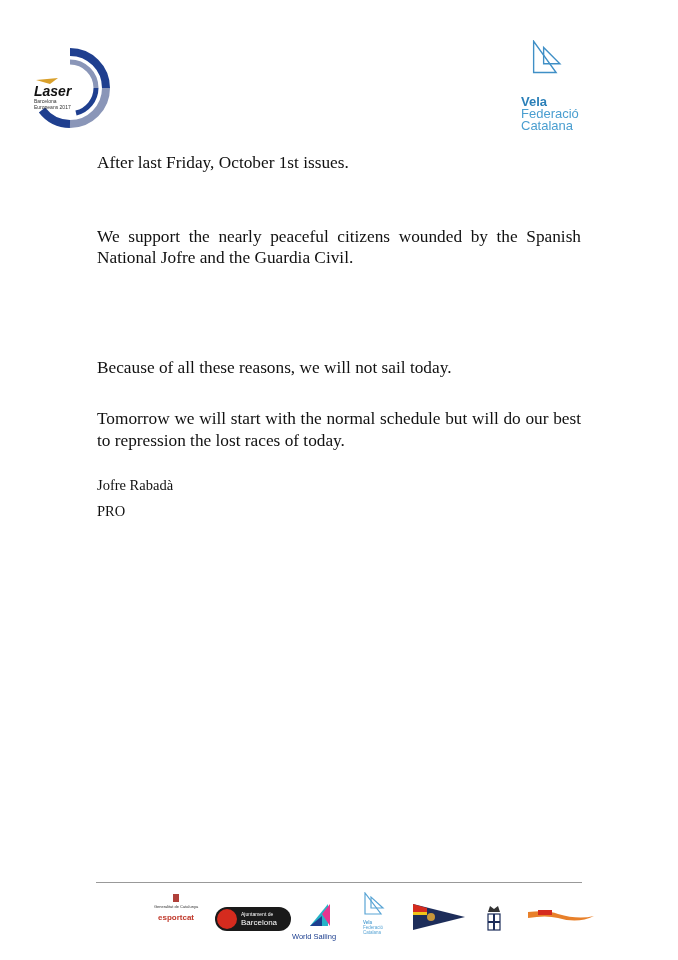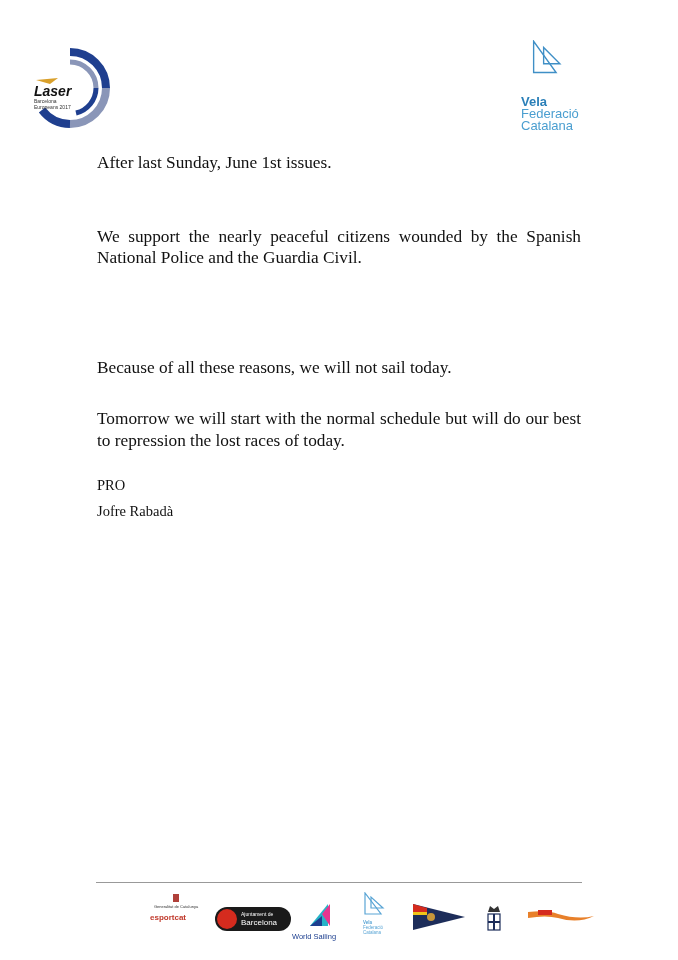--- a/index.html
+++ b/index.html
@@ -42,46 +42,46 @@
     <path d="M20 12 L20 38 L46 38 Z"></path>
   </g>
 </svg>
 <div class="vela-text">
   <div class="b">Vela</div>
   <div>Federació</div>
   <div>Catalana</div>
 </div>
 
 <div class="content">
-  <p class="p-title">After last Sunday, June 1st issues.</p>
+  <p class="p-title">After last Friday, October 1st issues.</p>
   <div class="gap"></div>
     <div style="height:8px"></div>
-  <p>We support the nearly peaceful citizens wounded by the Spanish National Police and the Guardia Civil.</p>
+  <p>We support the nearly peaceful citizens wounded by the Spanish National Jofre and the Guardia Civil.</p>
   <div class="gap"></div>
     <div style="height:8px"></div>
   <div class="gap"></div>
     <div style="height:8px"></div>
   <div class="gap"></div>
   <p>Because of all these reasons, we will not sail today.</p>
   <div class="gap"></div>
     <div style="height:6px"></div>
   <p>Tomorrow we will start with the normal schedule but will do our best to repression the lost races of today.</p>
   <div class="sig">
+    <div>Jofre Rabadà</div>
     <div>PRO</div>
-    <div>Jofre Rabadà</div>
   </div>
 </div>
 
 <div class="footer-line"></div>
 <div class="footer">
 
   <div class="fl" style="left:10px;top:6px;width:52px;">
     <div style="width:6px;height:8px;background:#b0403a;margin:0 auto 2px;"></div>
     <div style="font-size:4px;color:#333;text-align:center;">Generalitat de Catalunya</div>
-    <div style="font-size:8px;font-weight:bold;color:#c0392b;margin-top:4px;">esportcat</div>
+    <div style="font-size:8px;font-weight:bold;color:#c0392b;text-align:center;margin-top:4px;">esportcat</div>
   </div>
 
   <div class="fl" style="left:75px;top:19px;width:76px;height:24px;background:#1a1a1a;border-radius:12px;">
     <div style="position:absolute;left:2px;top:2px;width:20px;height:20px;border-radius:50%;background:#d52b1e;"></div>
     <div style="position:absolute;left:26px;top:4px;font-size:5px;color:#fff;">Ajuntament de</div>
     <div style="position:absolute;left:26px;top:11px;font-size:8px;color:#fff;">Barcelona</div>
   </div>
 
   <div class="fl" style="left:152px;top:12px;width:56px;height:40px;">
     <svg width="56" height="28" viewBox="0 0 56 28">

